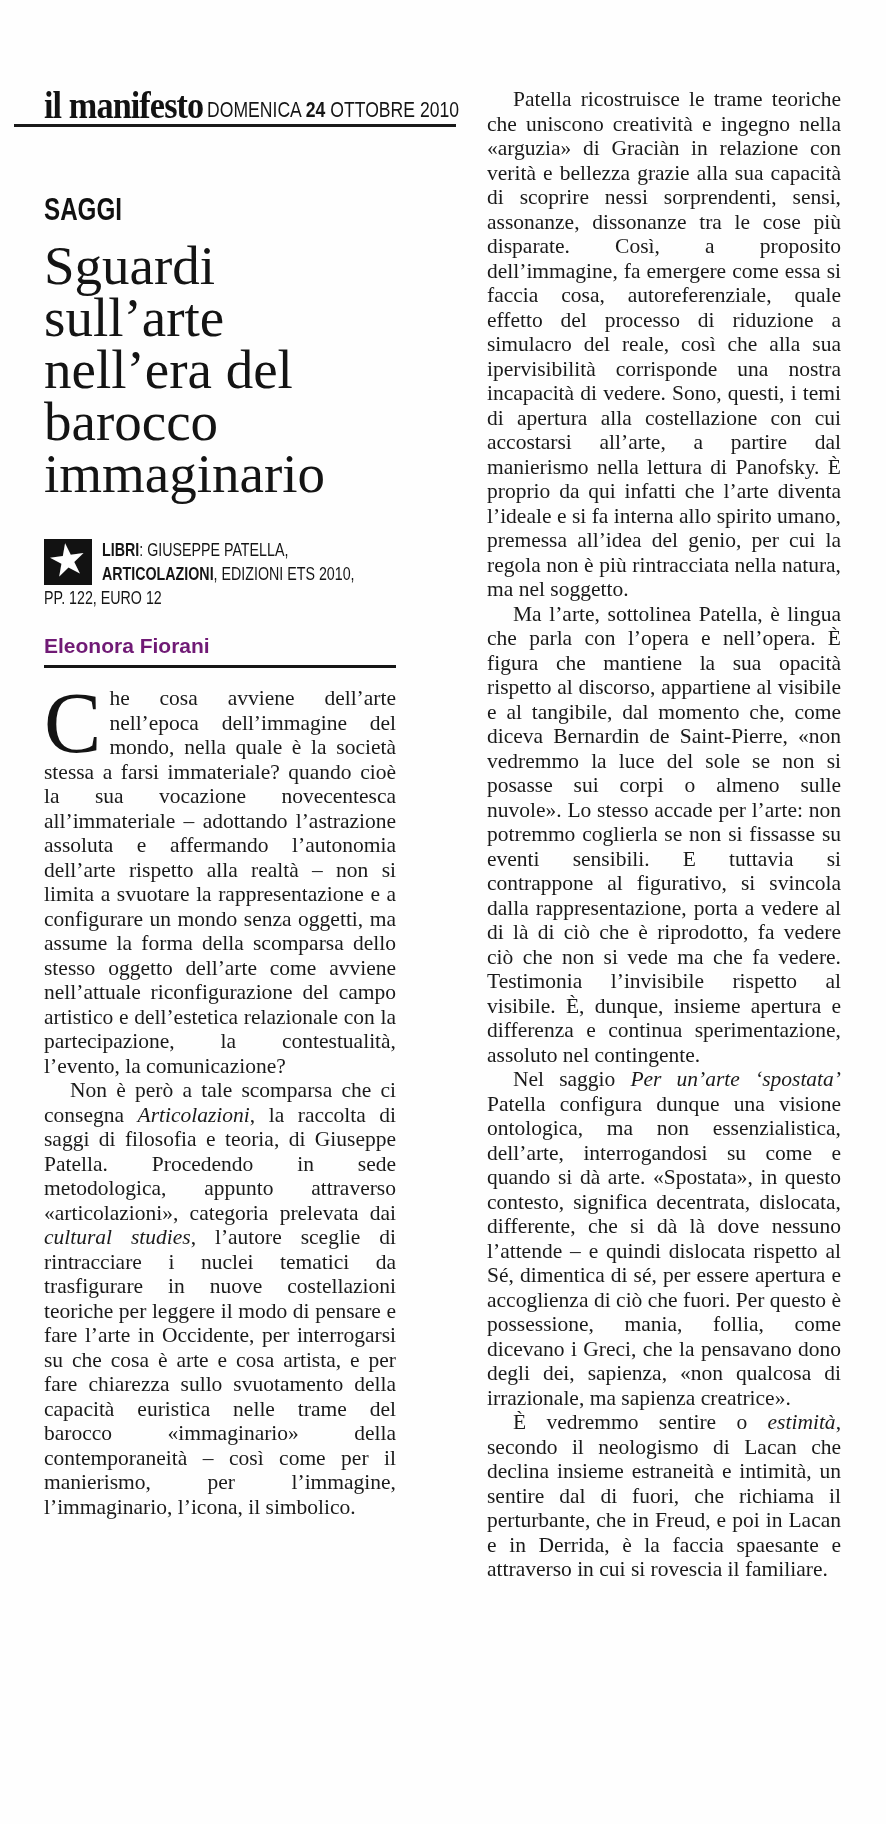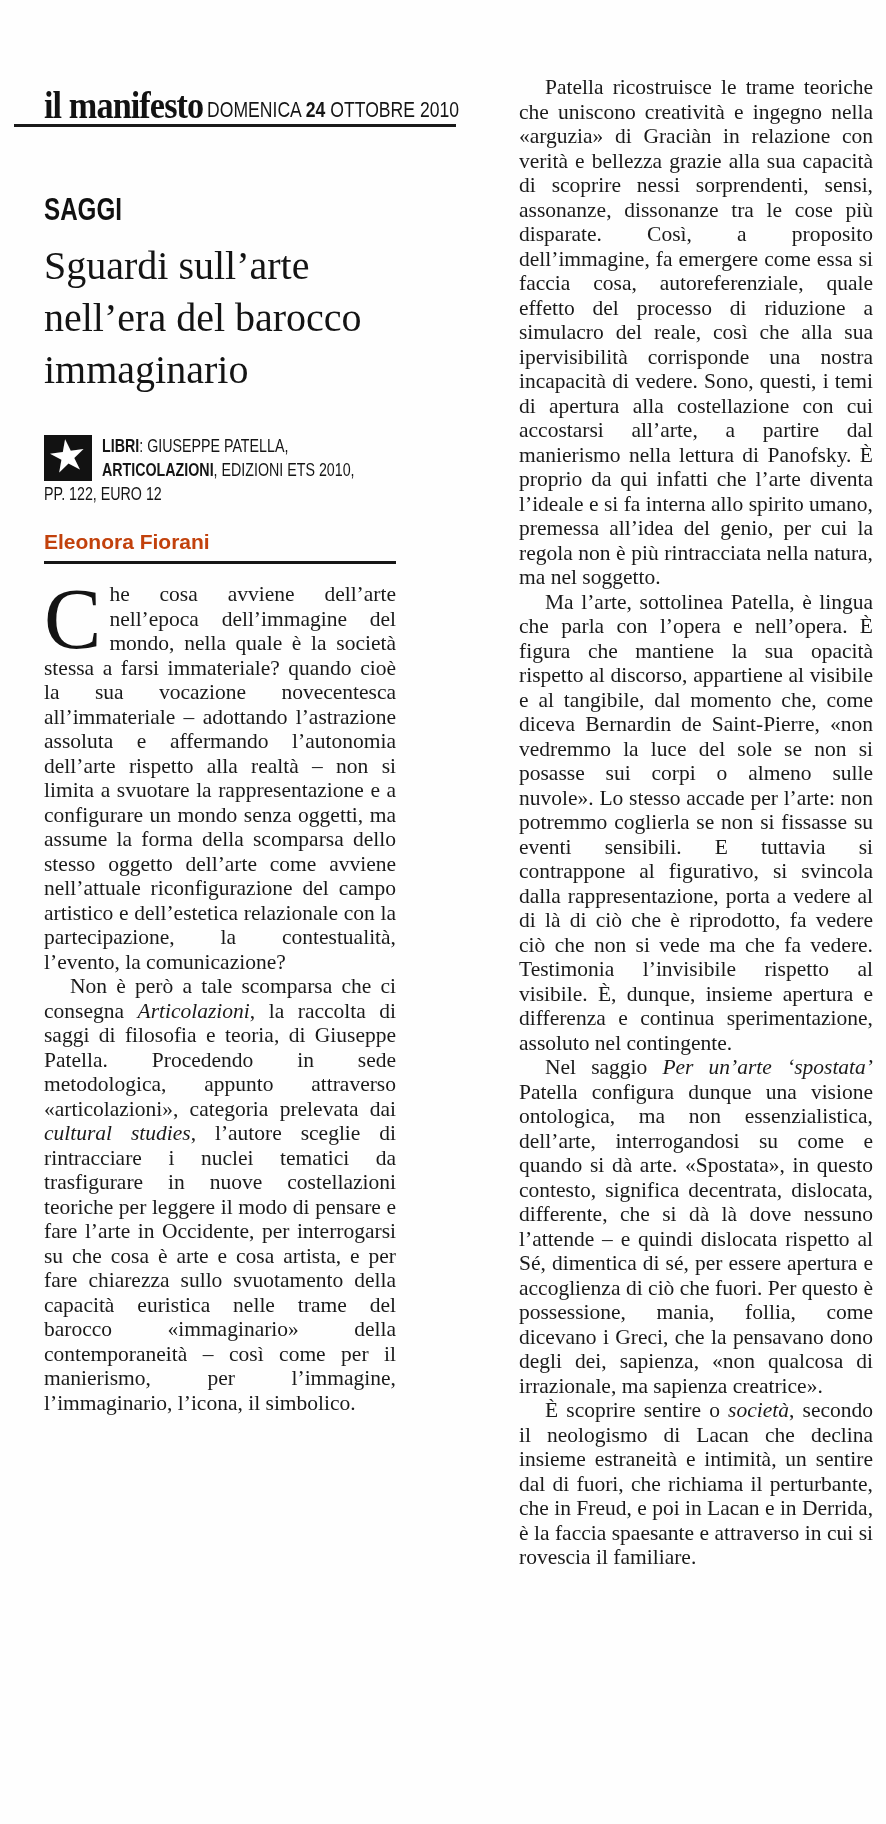--- a/index.html
+++ b/index.html
@@ -33,34 +33,34 @@
     white-space:nowrap;
   }
   .masthead-rule {
     position:absolute; left:14px; top:124px;
     width:442px; height:3px; background:#1a1a1a;
   }
 
   
   .col { position:absolute; }
   .col-left  { left:44px;  top:148px; width:352px; }
-  .col-right { left:487px; top:75px;  width:354px;margin-left:32px; }
+  .col-right { left:487px; top:87px;  width:354px; }
 
   .kicker {
     margin-top:46px;
     font-family:"Liberation Sans", sans-serif;
     font-weight:bold; font-size:31px; line-height:32px;
     color:#111;
     transform:scaleX(0.78); transform-origin:0 50%;
     white-space:nowrap;
   }
   .headline {
     margin-top:14px;
     font-family:"Liberation Serif", serif;
-    font-weight:normal; font-size:40px; line-height:52px;
+    font-weight:normal; font-size:55px; line-height:52px;
     color:#141414;
   }
 
   
   .book-ref {
     margin-top:38px;
     display:grid;
     grid-template-columns:58px 1fr;
     grid-auto-rows:24px;
     align-items:center;
@@ -83,21 +83,21 @@
     white-space:nowrap;
   }
   .book-line.l1 { grid-column:2; grid-row:1; }
   .book-line.l2 { grid-column:2; grid-row:2; }
   .book-line.l3 { grid-column:1 / span 2; grid-row:3; }
 
   .byline {
     margin-top:24px;
     font-family:"Liberation Sans", sans-serif;
     font-weight:bold; font-size:21px; line-height:24px;
-    color:#c2410c;
+    color:#701a75;
     padding-bottom:7px;
     border-bottom:3px solid #161616;
   }
 
   
   .body-par {
     font-family:"Liberation Serif", serif;
     font-size:21.5px; line-height:24.5px;
     text-align:justify;
     color:#1a1a1a;
@@ -140,16 +140,16 @@
     <div class="byline">Eleonora Fiorani</div>
 
     <p class="body-par first"><span class="dropcap">C</span><span><span>he cosa avviene dell’arte nell’epoca dell’immagine del mondo, nella quale è la società stessa a farsi immateriale? quando cioè la sua vocazione novecentesca all’immateriale – adottando l’astrazione assoluta e affermando l’autonomia dell’arte rispetto alla realtà – non si limita a svuotare la rappresentazione e a configurare un mondo senza oggetti, ma assume la forma della scomparsa dello stesso oggetto dell’arte come avviene nell’attuale riconfigurazione del campo artistico e dell’estetica relazionale con la partecipazione, la contestualità, l’evento, la comunicazione?</span></span></p>
     <p class="body-par indent"><span>Non è però a tale scomparsa che ci consegna </span><span class="it">Articolazioni</span><span>, la raccolta di saggi di filosofia e teoria, di Giuseppe Patella. Procedendo in sede metodologica, appunto attraverso «articolazioni», categoria prelevata dai </span><span class="it">cultural studies</span><span>, l’autore sceglie di rintracciare i nuclei tematici da trasfigurare in nuove costellazioni teoriche per leggere il modo di pensare e fare l’arte in Occidente, per interrogarsi su che cosa è arte e cosa artista, e per fare chiarezza sullo svuotamento della capacità euristica nelle trame del barocco «immaginario» della contemporaneità – così come per il manierismo, per l’immagine, l’immaginario, l’icona, il simbolico.</span></p>
   </section>
 
   <section class="col col-right">
     <p class="body-par indent"><span>Patella ricostruisce le trame teoriche che uniscono creatività e ingegno nella «arguzia» di Graciàn in relazione con verità e bellezza grazie alla sua capacità di scoprire nessi sorprendenti, sensi, assonanze, dissonanze tra le cose più disparate. Così, a proposito dell’immagine, fa emergere come essa si faccia cosa, autoreferenziale, quale effetto del processo di riduzione a simulacro del reale, così che alla sua ipervisibilità corrisponde una nostra incapacità di vedere. Sono, questi, i temi di apertura alla costellazione con cui accostarsi all’arte, a partire dal manierismo nella lettura di Panofsky. È proprio da qui infatti che l’arte diventa l’ideale e si fa interna allo spirito umano, premessa all’idea del genio, per cui la regola non è più rintracciata nella natura, ma nel soggetto.</span></p>
     <p class="body-par indent"><span>Ma l’arte, sottolinea Patella, è lingua che parla con l’opera e nell’opera. È figura che mantiene la sua opacità rispetto al discorso, appartiene al visibile e al tangibile, dal momento che, come diceva Bernardin de Saint-Pierre, «non vedremmo la luce del sole se non si posasse sui corpi o almeno sulle nuvole». Lo stesso accade per l’arte: non potremmo coglierla se non si fissasse su eventi sensibili. E tuttavia si contrappone al figurativo, si svincola dalla rappresentazione, porta a vedere al di là di ciò che è riprodotto, fa vedere ciò che non si vede ma che fa vedere. Testimonia l’invisibile rispetto al visibile. È, dunque, insieme apertura e differenza e continua sperimentazione, assoluto nel contingente.</span></p>
     <p class="body-par indent"><span>Nel saggio </span><span class="it">Per un’arte ‘spostata’</span><span> Patella configura dunque una visione ontologica, ma non essenzialistica, dell’arte, interrogandosi su come e quando si dà arte. «Spostata», in questo contesto, significa decentrata, dislocata, differente, che si dà là dove nessuno l’attende – e quindi dislocata rispetto al Sé, dimentica di sé, per essere apertura e accoglienza di ciò che fuori. Per questo è possessione, mania, follia, come dicevano i Greci, che la pensavano dono degli dei, sapienza, «non qualcosa di irrazionale, ma sapienza creatrice».</span></p>
-    <p class="body-par indent"><span>È scoprire sentire o </span><span class="it">società</span><span>, secondo il neologismo di Lacan che declina insieme estraneità e intimità, un sentire dal di fuori, che richiama il perturbante, che in Freud, e poi in Lacan e in Derrida, è la faccia spaesante e attraverso in cui si rovescia il familiare.</span></p>
+    <p class="body-par indent"><span>È vedremmo sentire o </span><span class="it">estimità</span><span>, secondo il neologismo di Lacan che declina insieme estraneità e intimità, un sentire dal di fuori, che richiama il perturbante, che in Freud, e poi in Lacan e in Derrida, è la faccia spaesante e attraverso in cui si rovescia il familiare.</span></p>
   </section>
 
 </div>
 
 </body></html>

